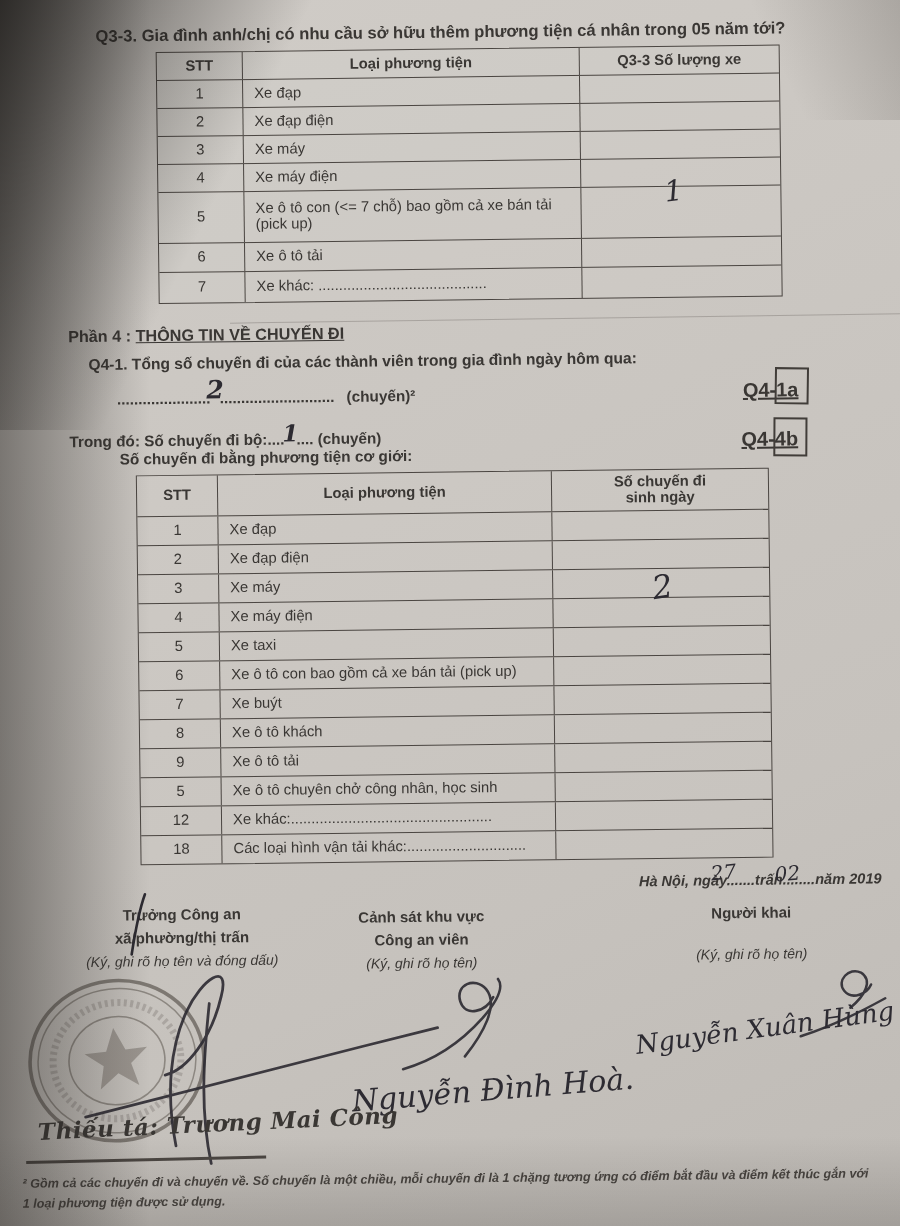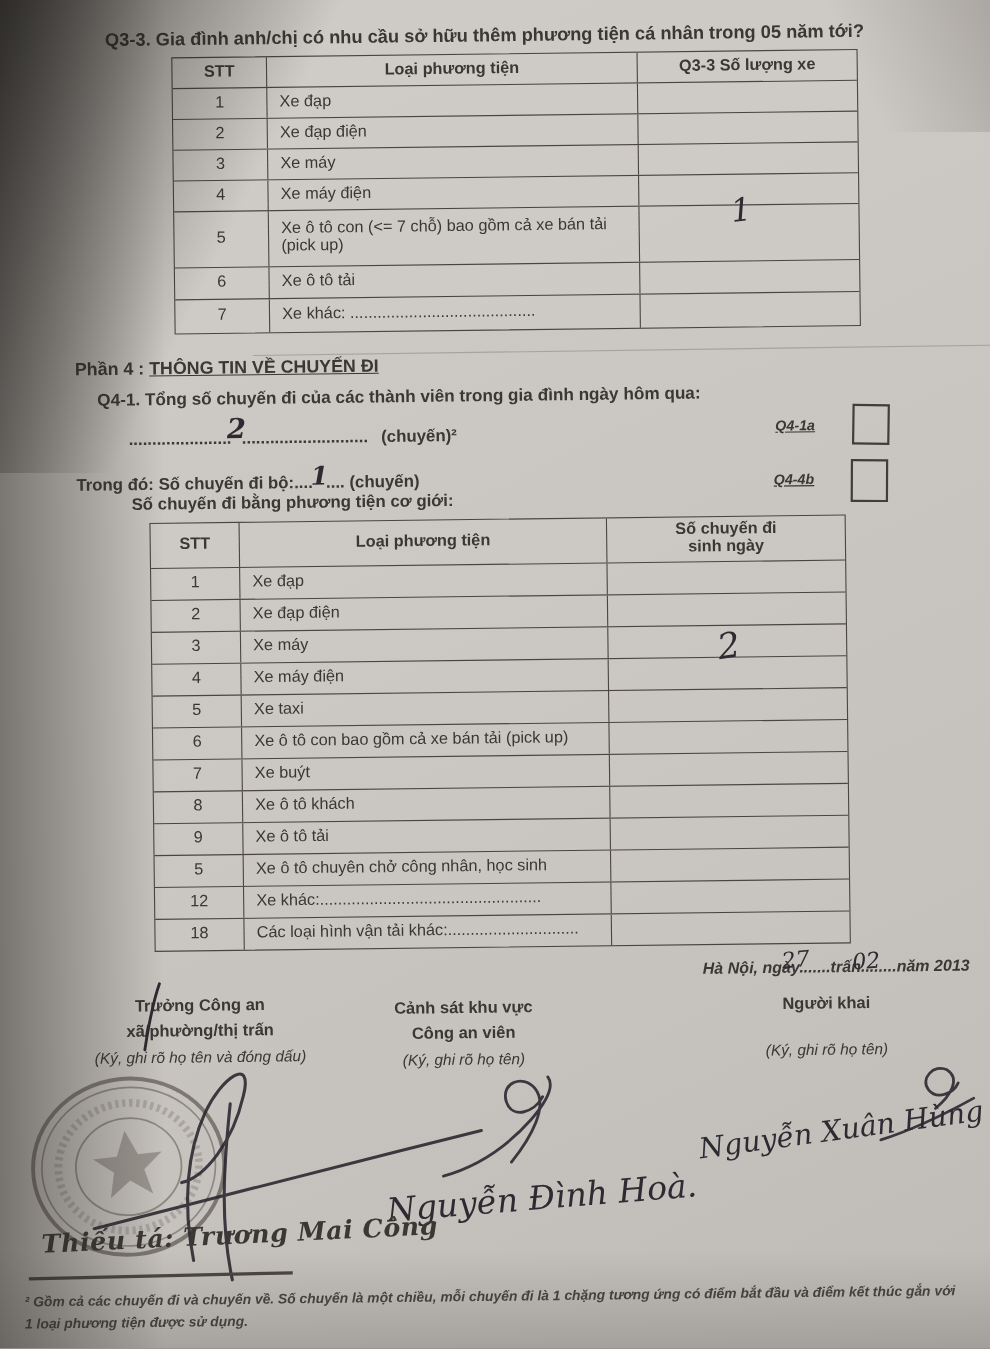--- a/index.html
+++ b/index.html
@@ -37,21 +37,21 @@
   .t1 .lbl{width:337px;flex:none;}
   .t1 .val{flex:1;}
   .t2 .stt{width:80px;flex:none;}
   .t2 .lbl{width:334px;flex:none;}
   .t2 .val{flex:1;}
   .hdr2{display:flex;flex-direction:column;align-items:center;justify-content:center;font-weight:bold;}
   
   .hand{font-family:"DejaVu Serif",serif;font-style:italic;color:#2d2b32;}
   .handabs{position:absolute;font-family:"DejaVu Serif",serif;font-style:italic;color:#2d2b32;white-space:nowrap;}
   .checkbox{position:absolute;border:2.2px solid #413d39;background:transparent;}
-  .code{position:absolute;font-weight:bold;font-style:italic;text-decoration:underline;font-size:13px;}
+  .code{position:absolute;font-weight:bold;text-decoration:underline;font-size:20px;margin-left:38px;}
   .underl{text-decoration:underline;}
   .sigcol{position:absolute;text-align:center;}
   .sigcol .l1{font-weight:bold;font-size:15px;line-height:1.55;}
   .sigcol .note{font-style:italic;font-size:14px;margin-top:3px;}
   svg.inklayer{position:absolute;left:0;top:0;pointer-events:none;}
 </style>
 </head>
 <body>
 
 <div class="page">
@@ -191,21 +191,21 @@
       <div class="trow" style="height:28px">
         <div class="c stt">18</div>
         <div class="c lbl">Các loại hình vận tải khác:.............................</div>
         <div class="c val"></div>
       </div>
     </div>
 
     <div class="handabs" style="left:645px;top:576px;font-size:32px;transform:rotate(-8deg);">2</div>
 
     <div class="abs ital bold" style="left:628px;top:881px;font-size:14.6px;white-space:nowrap;">
-      <span>Hà Nội, ngày</span><span>.......</span><span>trấn</span><span>........</span><span>năm 2013</span>
+      <span>Hà Nội, ngày</span><span>.......</span><span>trấn</span><span>........</span><span>năm 2019</span>
     </div>
     <div class="handabs" style="left:700px;top:869px;font-size:20px;transform:rotate(-5deg);">27</div>
     <div class="handabs" style="left:764px;top:871px;font-size:20px;transform:rotate(-4deg);">02</div>
 
     <div class="sigcol" style="left:48px;top:905px;width:245px;">
       <div class="l1">Trưởng Công an</div>
       <div class="l1">xã/phường/thị trấn</div>
       <div class="note">(Ký, ghi rõ họ tên và đóng dấu)</div>
     </div>
     <div class="sigcol" style="left:300px;top:910px;width:220px;">

